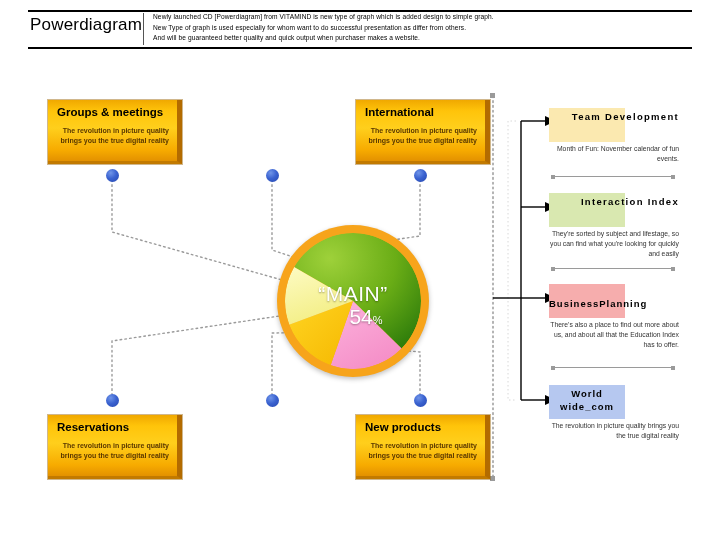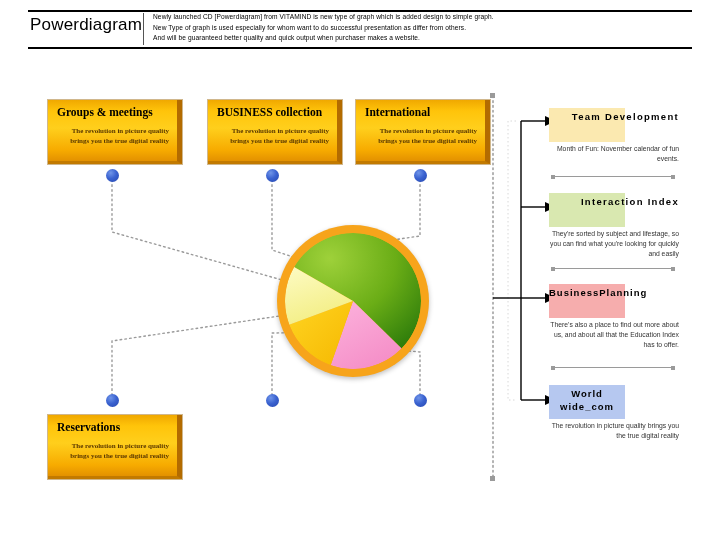--- a/index.html
+++ b/index.html
@@ -65,21 +65,20 @@
   
   .goldbox {
     position: absolute;
     width: 134px;
     height: 64px;
     background: linear-gradient(180deg,#f0a800 0%,#ffc40a 18%,#ffcf1c 46%,#f7ab00 82%,#e39100 100%);
     border-right: 5px solid #b36b00;
     border-bottom: 3px solid #c27a00;
     box-sizing: border-box;
     box-shadow: 0 0 0 1px rgba(150,95,0,0.45);
-    font-family: Liberation Serif, serif;
   }
   .goldbox .gb-title {
     position: absolute;
     left: 9px;
     top: 6px;
     font-size: 11.5px;
     font-weight: bold;
     color: #000;
     white-space: nowrap;
   }
@@ -250,31 +249,31 @@
       <polygon points="556,207 545,202 545,212"></polygon>
       <polygon points="556,298 545,293 545,303"></polygon>
       <polygon points="556,400 545,395 545,405"></polygon>
     </g>
   </svg>
 
   <div class="goldbox" style="left:48px;  top:100px;">
     <div class="gb-title">Groups &amp; meetings</div>
     <div class="gb-body">The revolution in picture quality brings you the true digital reality</div>
   </div>
-  <div class="goldbox" style="left:208px; top:100px;">
-    <div class="gb-title">BUSINESS collection</div>
-    <div class="gb-body">The revolution in picture quality brings you the true digital reality</div>
-  </div>
   <div class="goldbox" style="left:48px;  top:415px;">
     <div class="gb-title">Reservations</div>
     <div class="gb-body">The revolution in picture quality brings you the true digital reality</div>
   </div>
 
   <div class="goldbox" style="left:356px; top:100px;">
     <div class="gb-title">International</div>
+    <div class="gb-body">The revolution in picture quality brings you the true digital reality</div>
+  </div>
+  <div class="goldbox" style="left:356px; top:415px;">
+    <div class="gb-title">New products</div>
     <div class="gb-body">The revolution in picture quality brings you the true digital reality</div>
   </div>
 
   <div class="bdot" style="left:106px; top:169px;"></div>
   <div class="bdot" style="left:266px; top:169px;"></div>
   <div class="bdot" style="left:414px; top:169px;"></div>
   <div class="bdot" style="left:106px; top:394px;"></div>
   <div class="bdot" style="left:266px; top:394px;"></div>
   <div class="bdot" style="left:414px; top:394px;"></div>
 
@@ -302,20 +301,24 @@
           </linearGradient>
         </defs>
         <g id="pie-paths">
             <path d="M68,68 L9.110272542658166,34.00000000000001 A68,68 0 1,1 116.58414221503062,115.57710715490884 Z" fill="url(#gGreen)"></path>
             <path d="M68,68 L116.58414221503062,115.57710715490884 A68,68 0 0,1 45.637068021776344,132.2175931761487 Z" fill="url(#gPink)"></path>
             <path d="M68,68 L45.637068021776344,132.2175931761487 A68,68 0 0,1 4.264824714551374,91.70289921788341 Z" fill="url(#gGold)"></path>
             <path d="M68,68 L4.264824714551374,91.70289921788341 A68,68 0 0,1 9.110272542658173,33.99999999999999 Z" fill="url(#gPale)"></path>
           </g>
       </svg>
     </div>
+    <div class="pie-center-label">
+      <div class="pie-main">“MAIN”</div>
+      <div class="pie-pct"><span>54</span><small>%</small></div>
+    </div>
   </div>
 
   <div class="rpanel" style="left:549px; top:108px;">
     <div class="rp-box" style="background:#fbe9b0;"></div>
     <div class="rp-title">Team Development</div>
     <div class="rp-body">Month of Fun: November calendar of fun events.</div>
   </div>
   <div class="rp-sep" style="left:551px; top:176px; width:124px;">
       <i class="l"></i>
       <i class="r"></i>
@@ -326,21 +329,21 @@
     <div class="rp-title">Interaction Index</div>
     <div class="rp-body">They're sorted by subject and lifestage, so you can find what you're looking for quickly and easily</div>
   </div>
   <div class="rp-sep" style="left:551px; top:268px; width:124px;">
       <i class="l"></i>
       <i class="r"></i>
     </div>
 
   <div class="rpanel" style="left:549px; top:284px;">
     <div class="rp-box" style="background:#f6adad;"></div>
-    <div class="rp-title" style="text-align:center; width:76px; left:0; letter-spacing:1px;">BusinessPlanning</div>
+    <div class="rp-title" style="text-align:center; width:76px; left:0; letter-spacing:1px;margin-top:11px;">BusinessPlanning</div>
     <div class="rp-body">There's also a place to find out more about us, and about all that the Education Index has to offer.</div>
   </div>
   <div class="rp-sep" style="left:551px; top:367px; width:124px;">
       <i class="l"></i>
       <i class="r"></i>
     </div>
 
   <div class="rpanel" style="left:549px; top:385px;">
     <div class="rp-box" style="background:#b6c8f0;"></div>
     <div class="rp-title" style="text-align:center; width:76px; left:0; letter-spacing:1px;">World wide_com</div>

